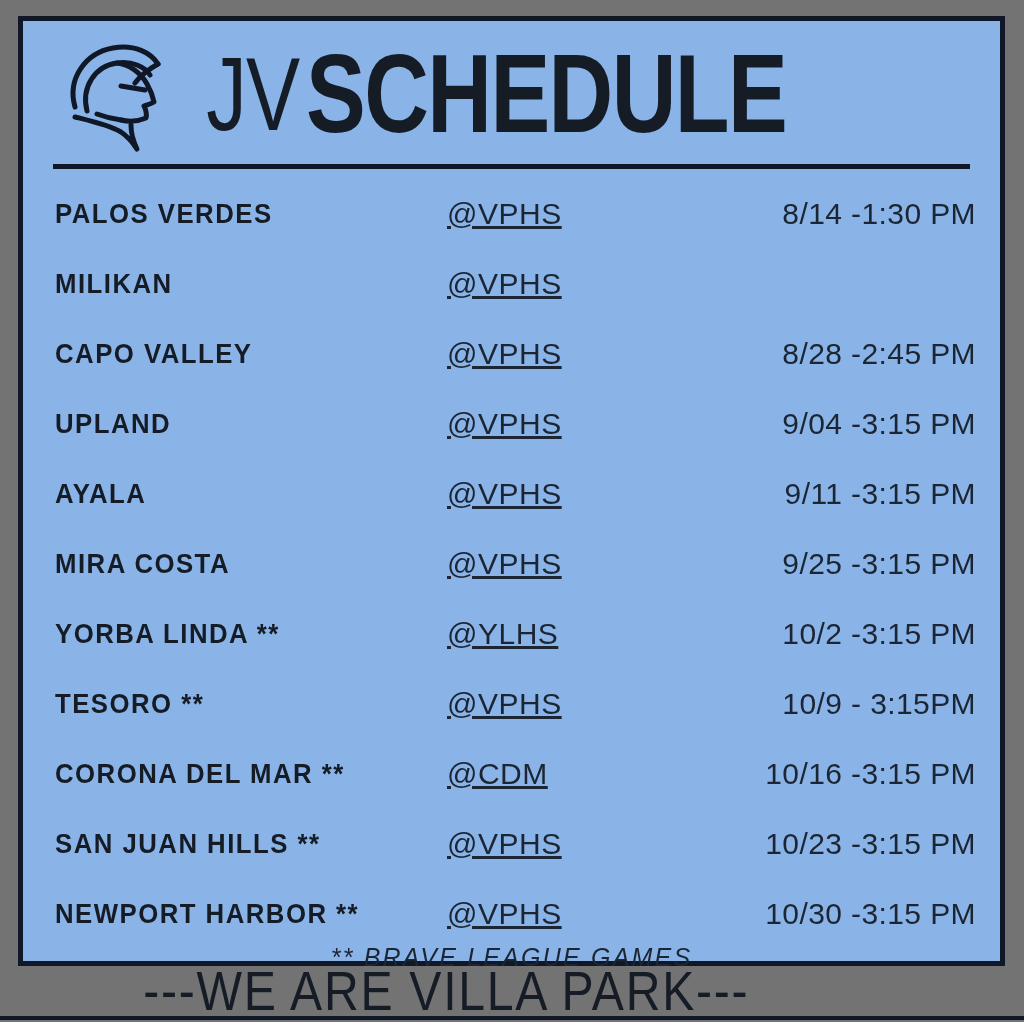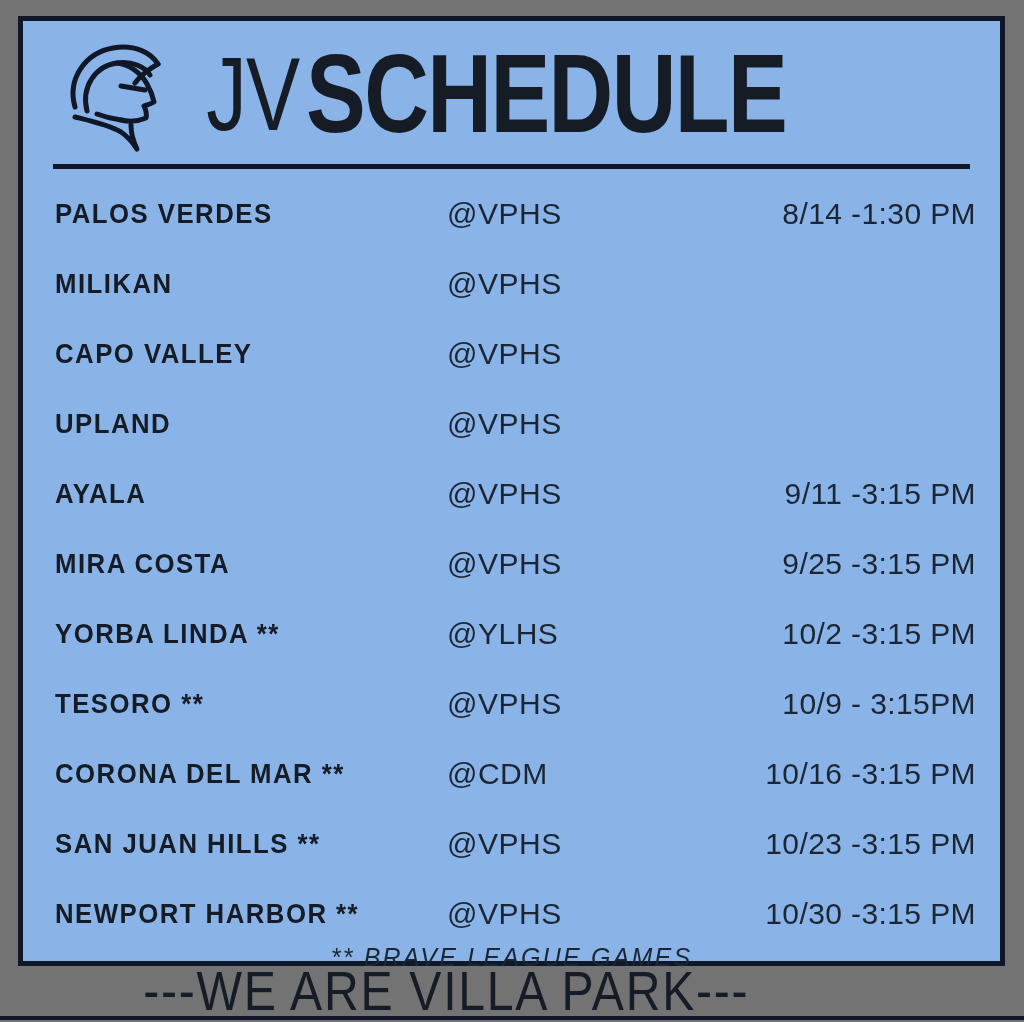--- a/index.html
+++ b/index.html
@@ -133,20 +133,21 @@
   .venue {
     position: absolute;
     left: 424px;
     top: 50%;
     transform: translateY(-50%);
     white-space: nowrap;
     font-weight: 400;
     font-size: 30px;
     letter-spacing: 0.5px;
     color: #1b2533;
+    text-decoration: underline;
   }
   .when {
     position: absolute;
     right: 24px;
     top: 50%;
     transform: translateY(-50%);
     white-space: nowrap;
     font-weight: 400;
     font-size: 30px;
     letter-spacing: 0.4px;
@@ -242,25 +243,27 @@
       </div>
 
       <div class="row">
         <span class="team">MILIKAN</span>
         <span class="venue">@VPHS</span>
       </div>
 
       <div class="row">
         <span class="team">CAPO VALLEY</span>
         <span class="venue">@VPHS</span>
+        <span class="when">8/28 -2:45 PM</span>
       </div>
 
       <div class="row">
         <span class="team">UPLAND</span>
         <span class="venue">@VPHS</span>
+        <span class="when">9/04 -3:15 PM</span>
       </div>
 
       <div class="row">
         <span class="team">AYALA</span>
         <span class="venue">@VPHS</span>
         <span class="when">9/11 -3:15 PM</span>
       </div>
 
       <div class="row">
         <span class="team">MIRA COSTA</span>

